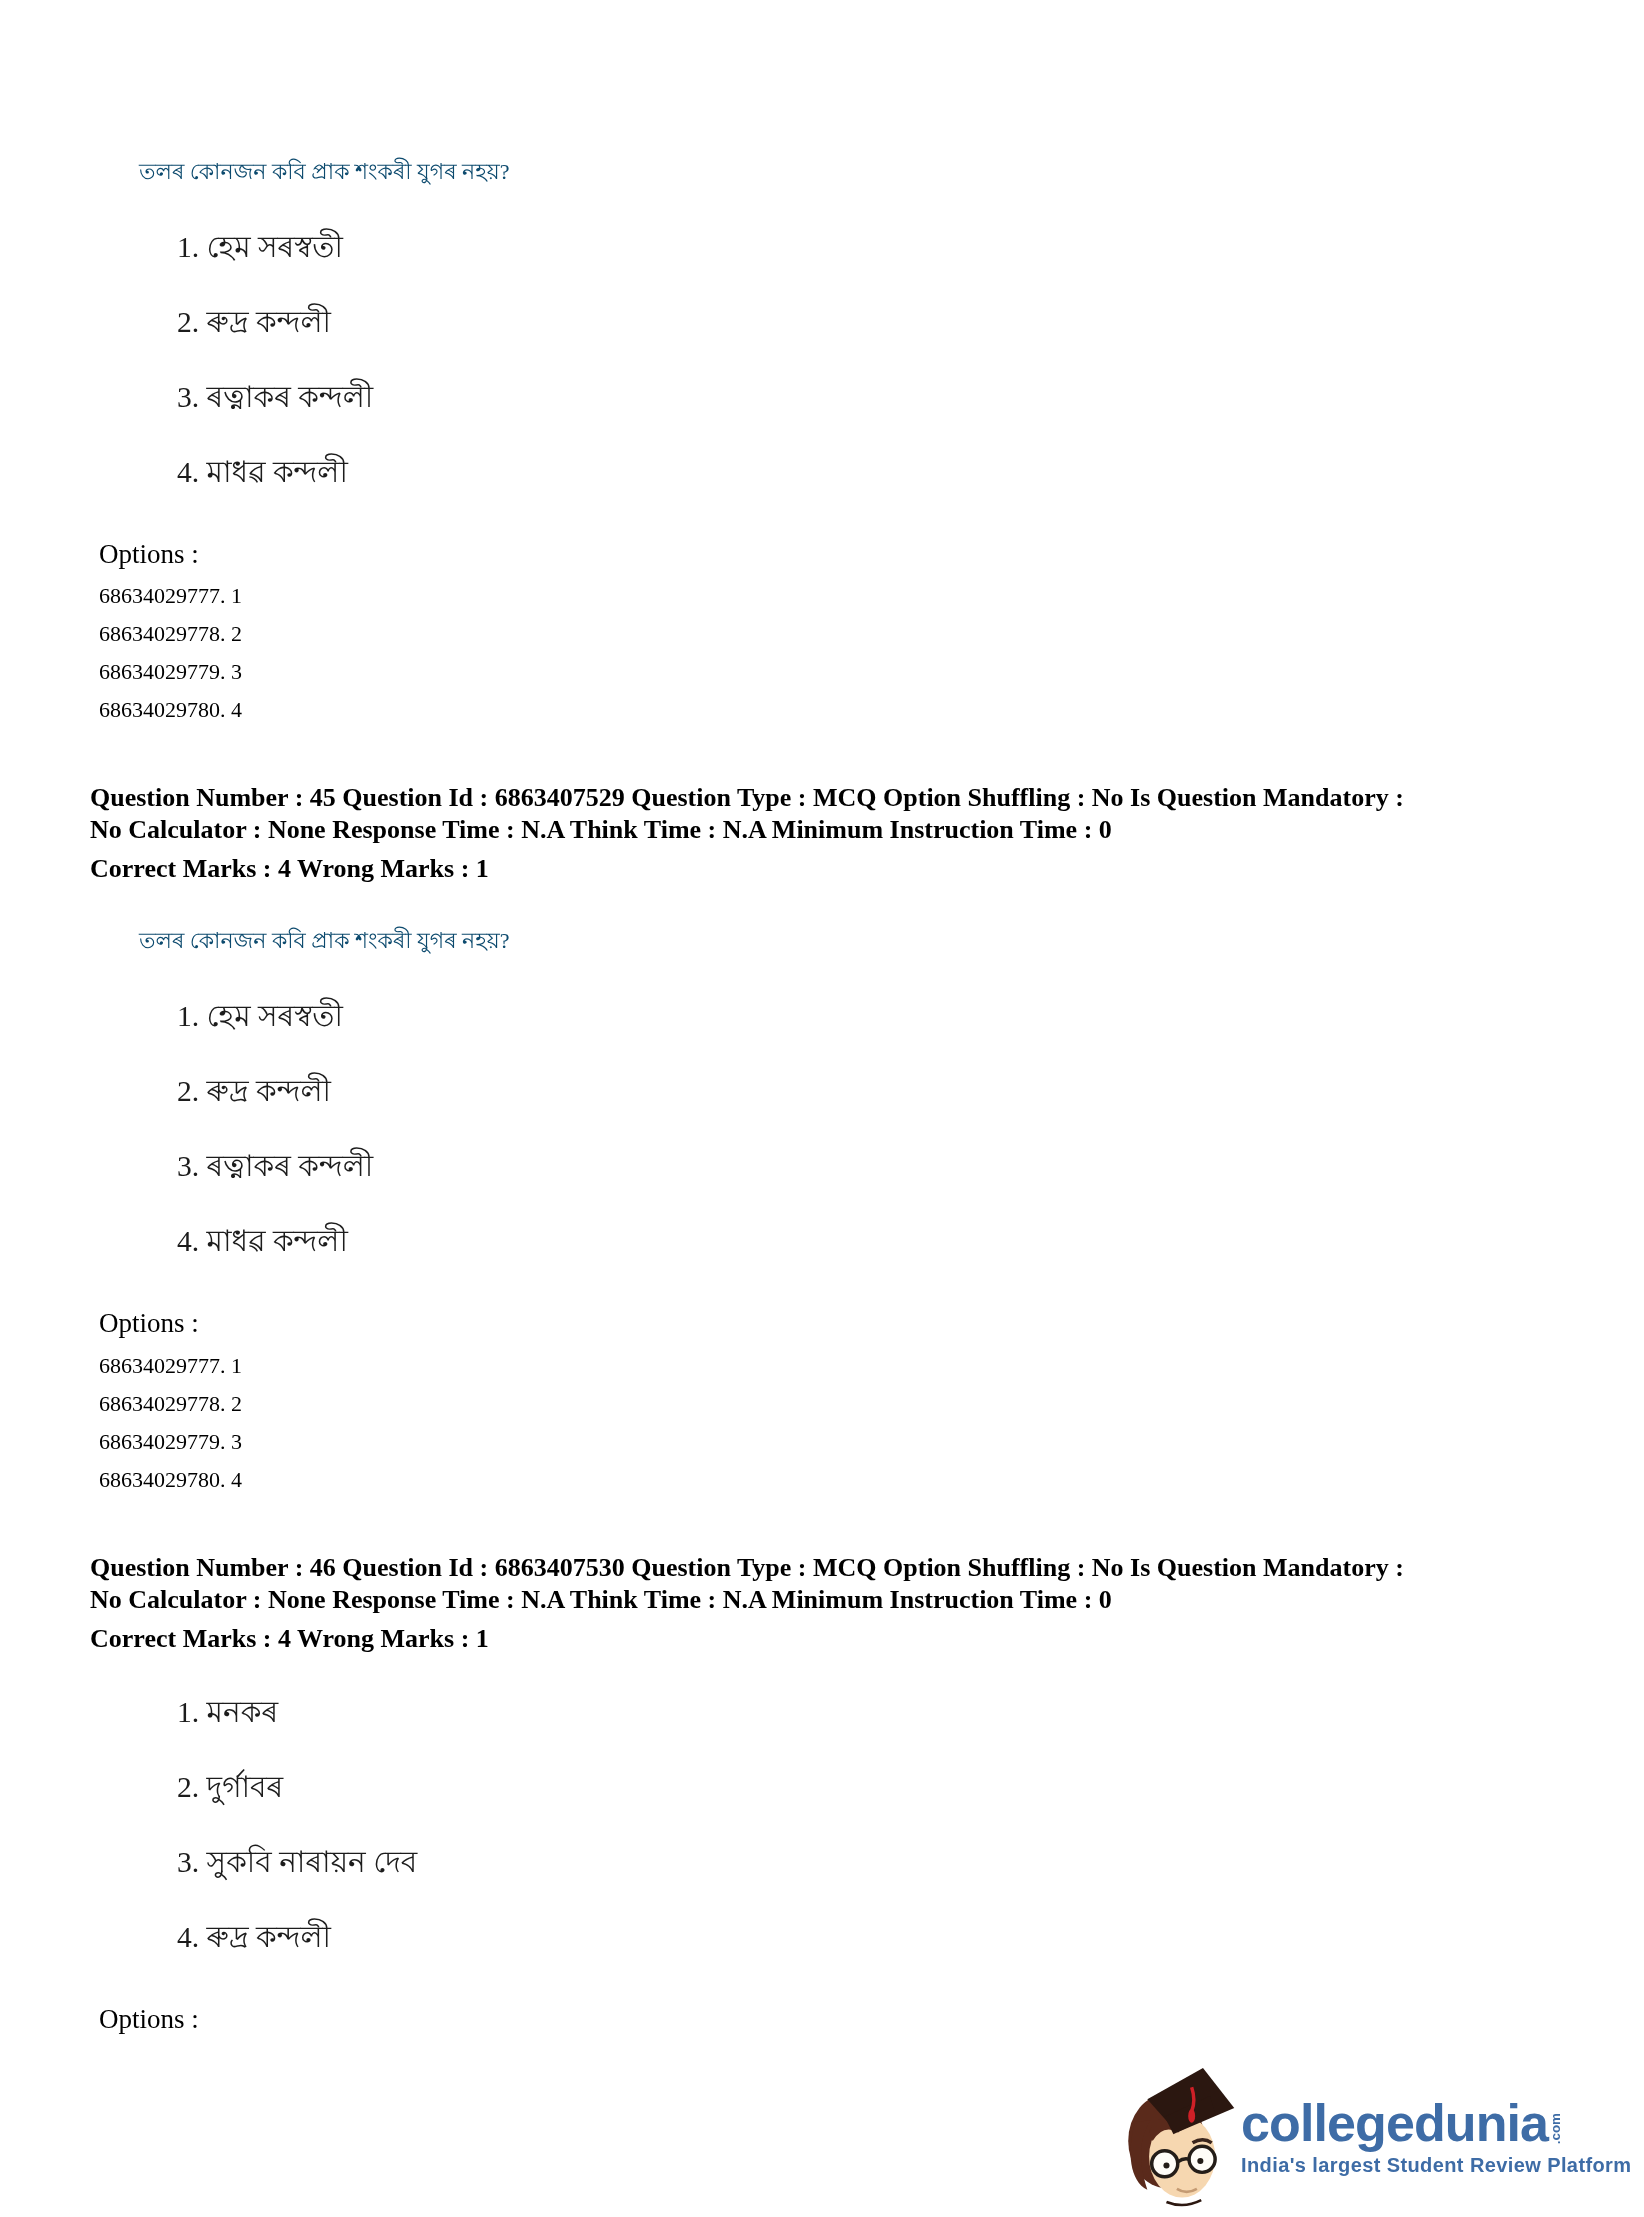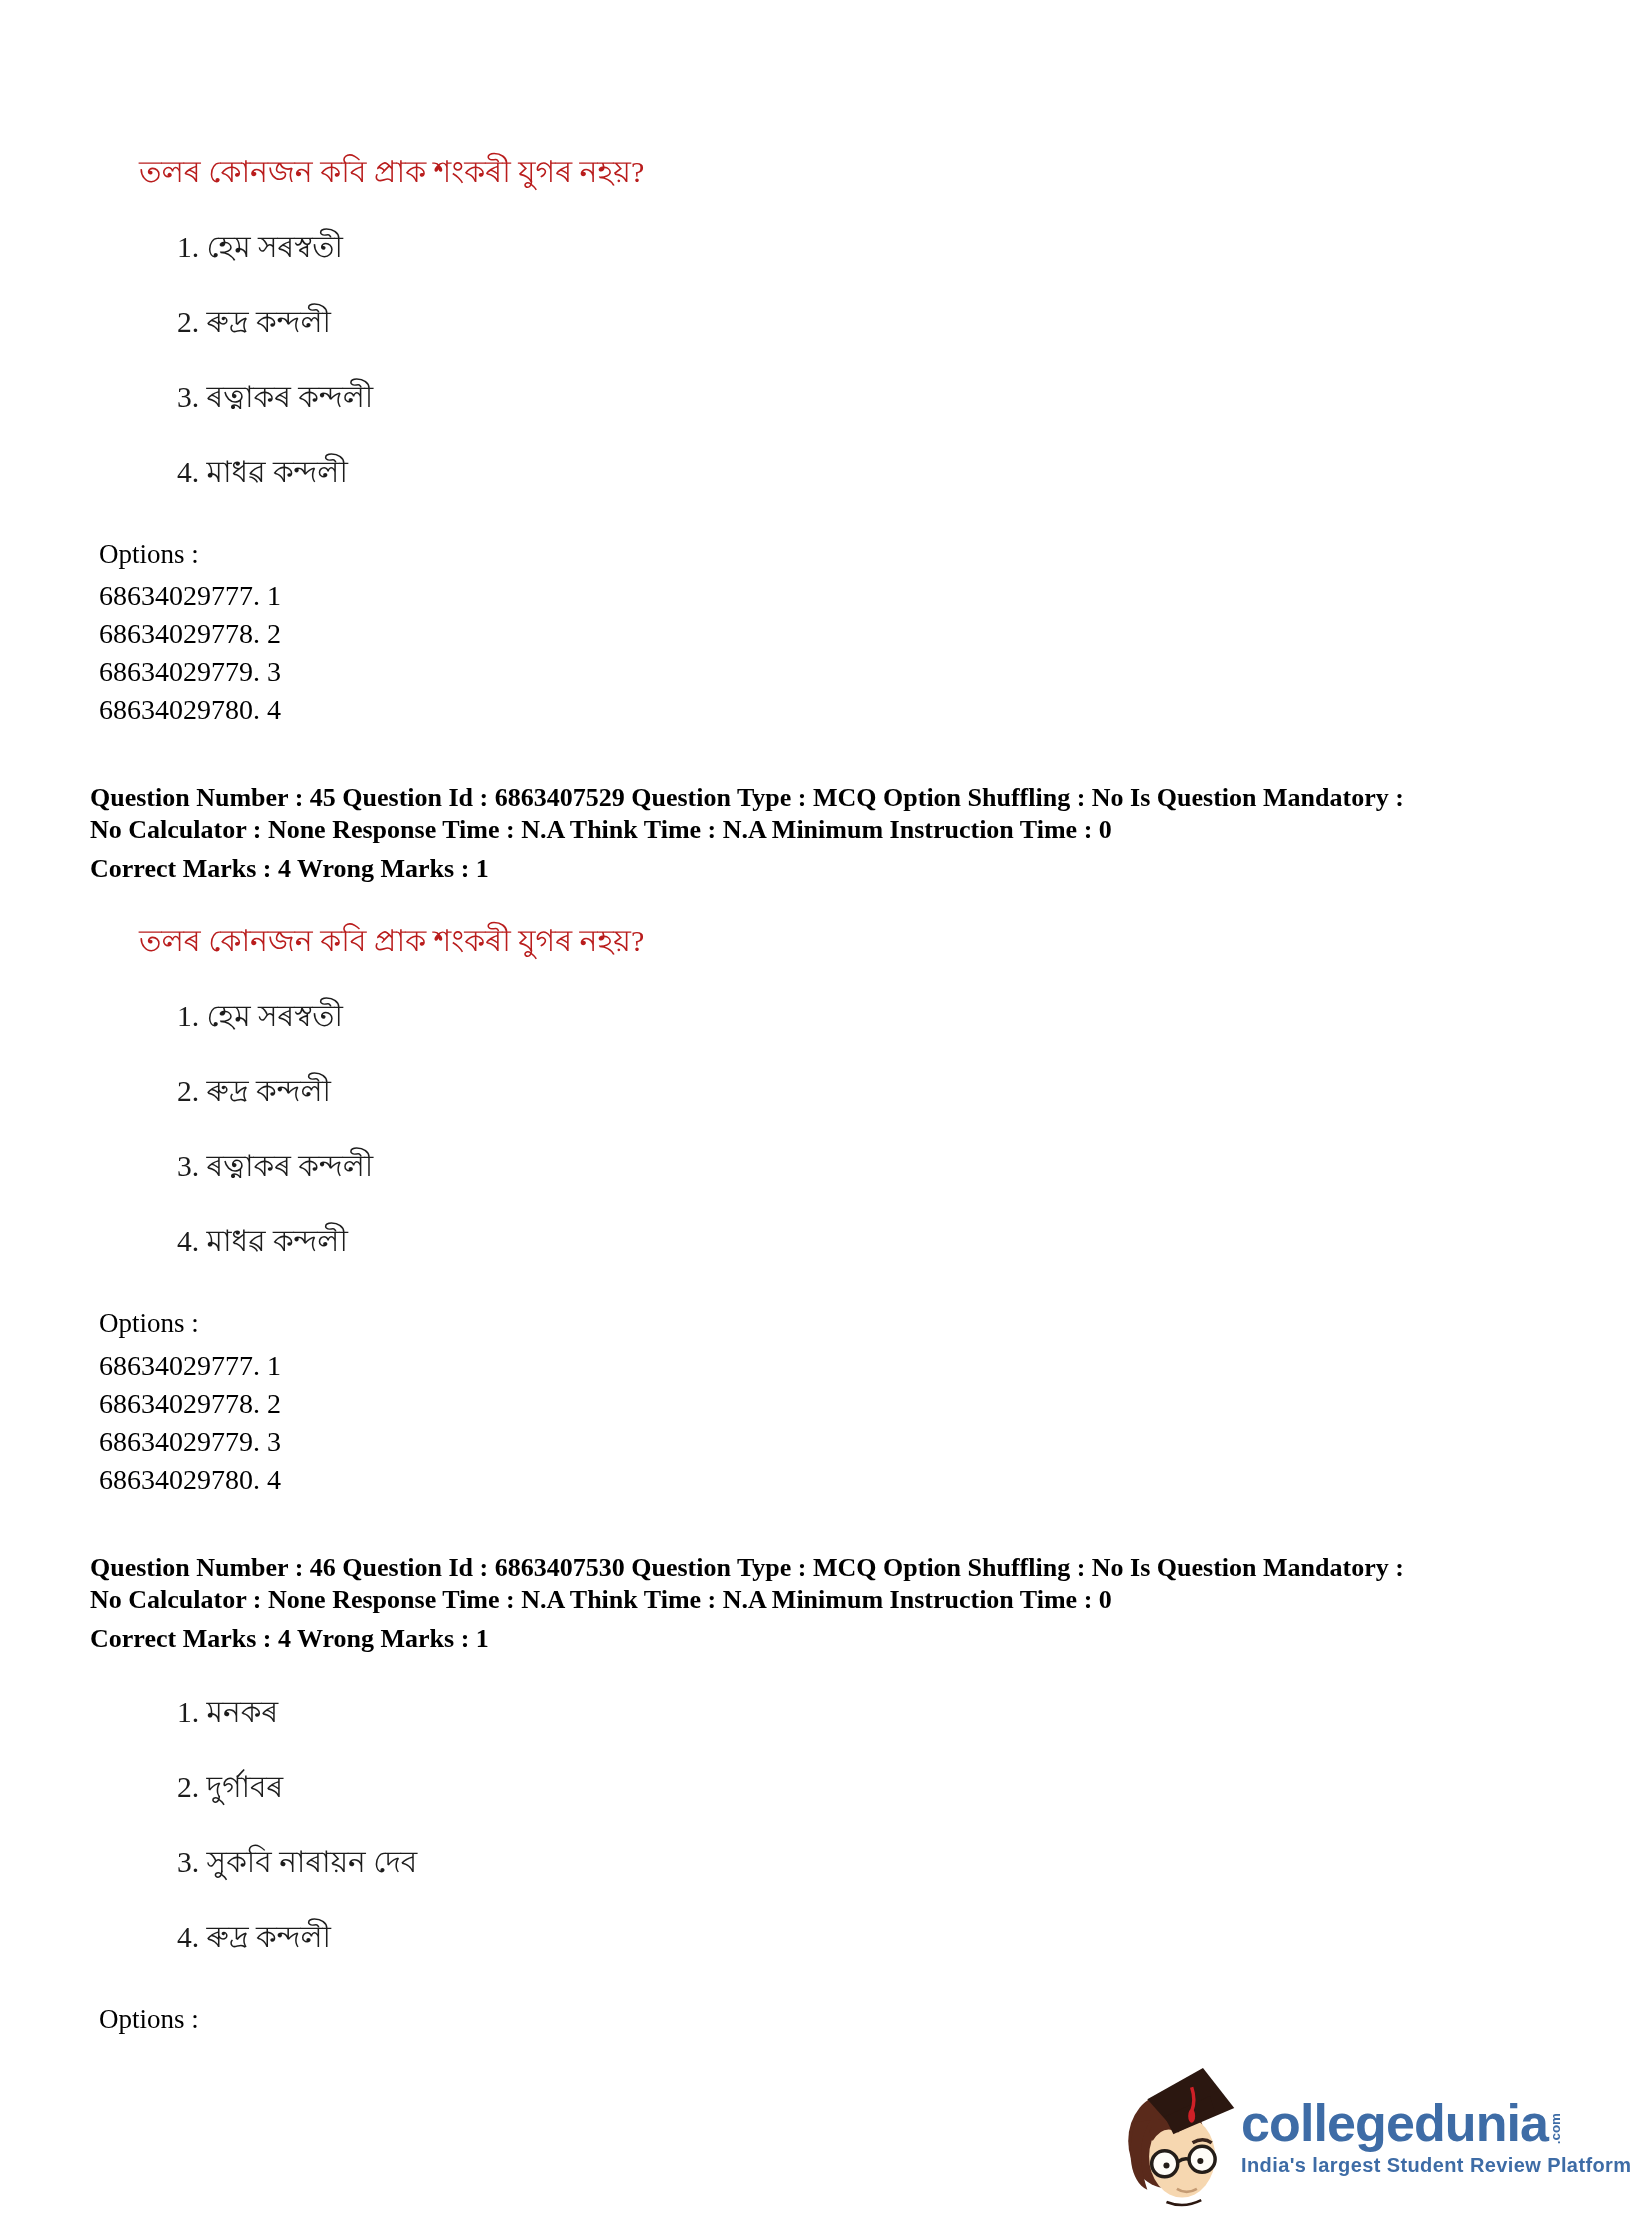--- a/index.html
+++ b/index.html
@@ -31,43 +31,43 @@
     line-height: 32px;
   }
   .meta-line { white-space: nowrap; }
   .marks-line {
     margin-top: 7.2px;
     white-space: nowrap;
   }
   .qtext {
     margin-left: 139px;
     margin-top: 38px;
-    font-size: 30px;
+    font-size: 22px;
     line-height: 36px;
-    color: #b91c1c;
+    color: #0c4a6e;
   }
   .qblock:first-child .qtext { margin-top: 0; }
   .choice {
     margin-left: 177px;
     margin-top: 39px;
     font-size: 29.6px;
     line-height: 36px;
     color: #1c1c1c;
   }
   .opt-label {
     margin-left: 99px;
     margin-top: 48px;
     font-weight: normal;
     font-size: 27px;
     line-height: 32px;
   }
   .opt-ids {
     margin-left: 99px;
     margin-top: 7.2px;
-    font-size: 28px;
+    font-size: 22px;
     line-height: 38px;
   }
   .logo {
     position: absolute;
     right: 12.5px;
     bottom: 3.6px;
     display: flex;
     align-items: center;
   }
   .logo-mascot { flex: 0 0 auto; margin-right: 5.4px; }

